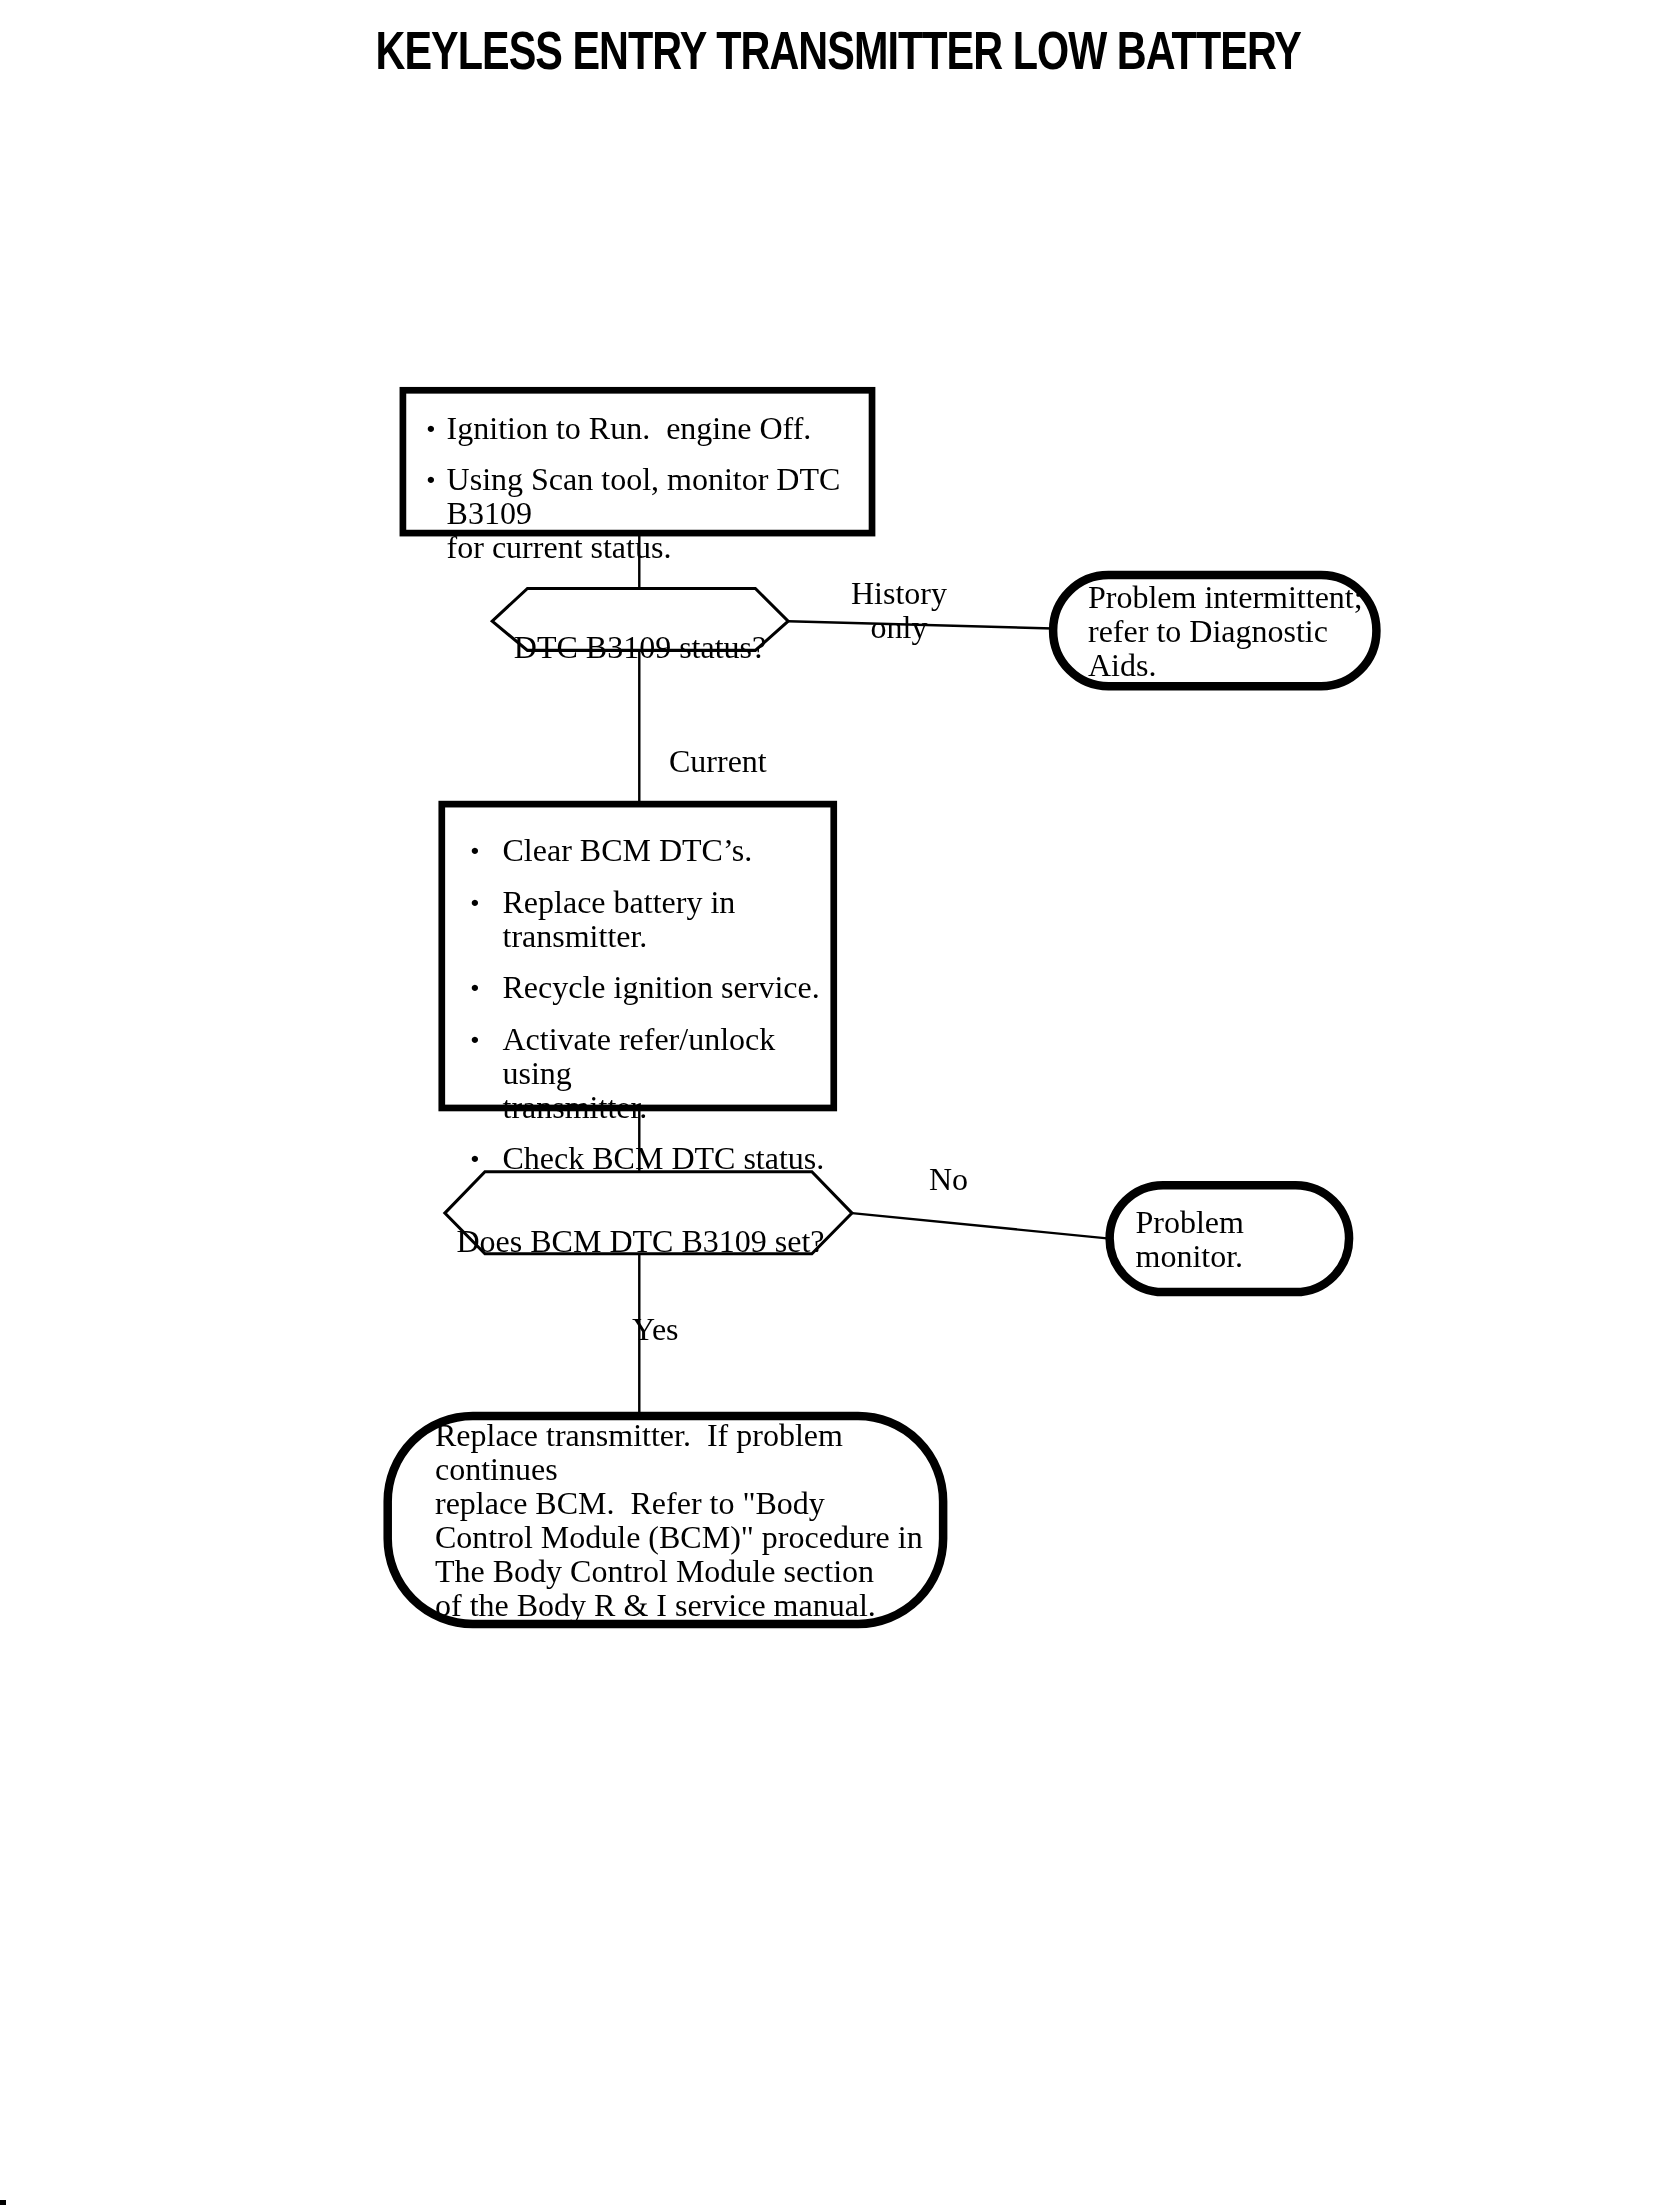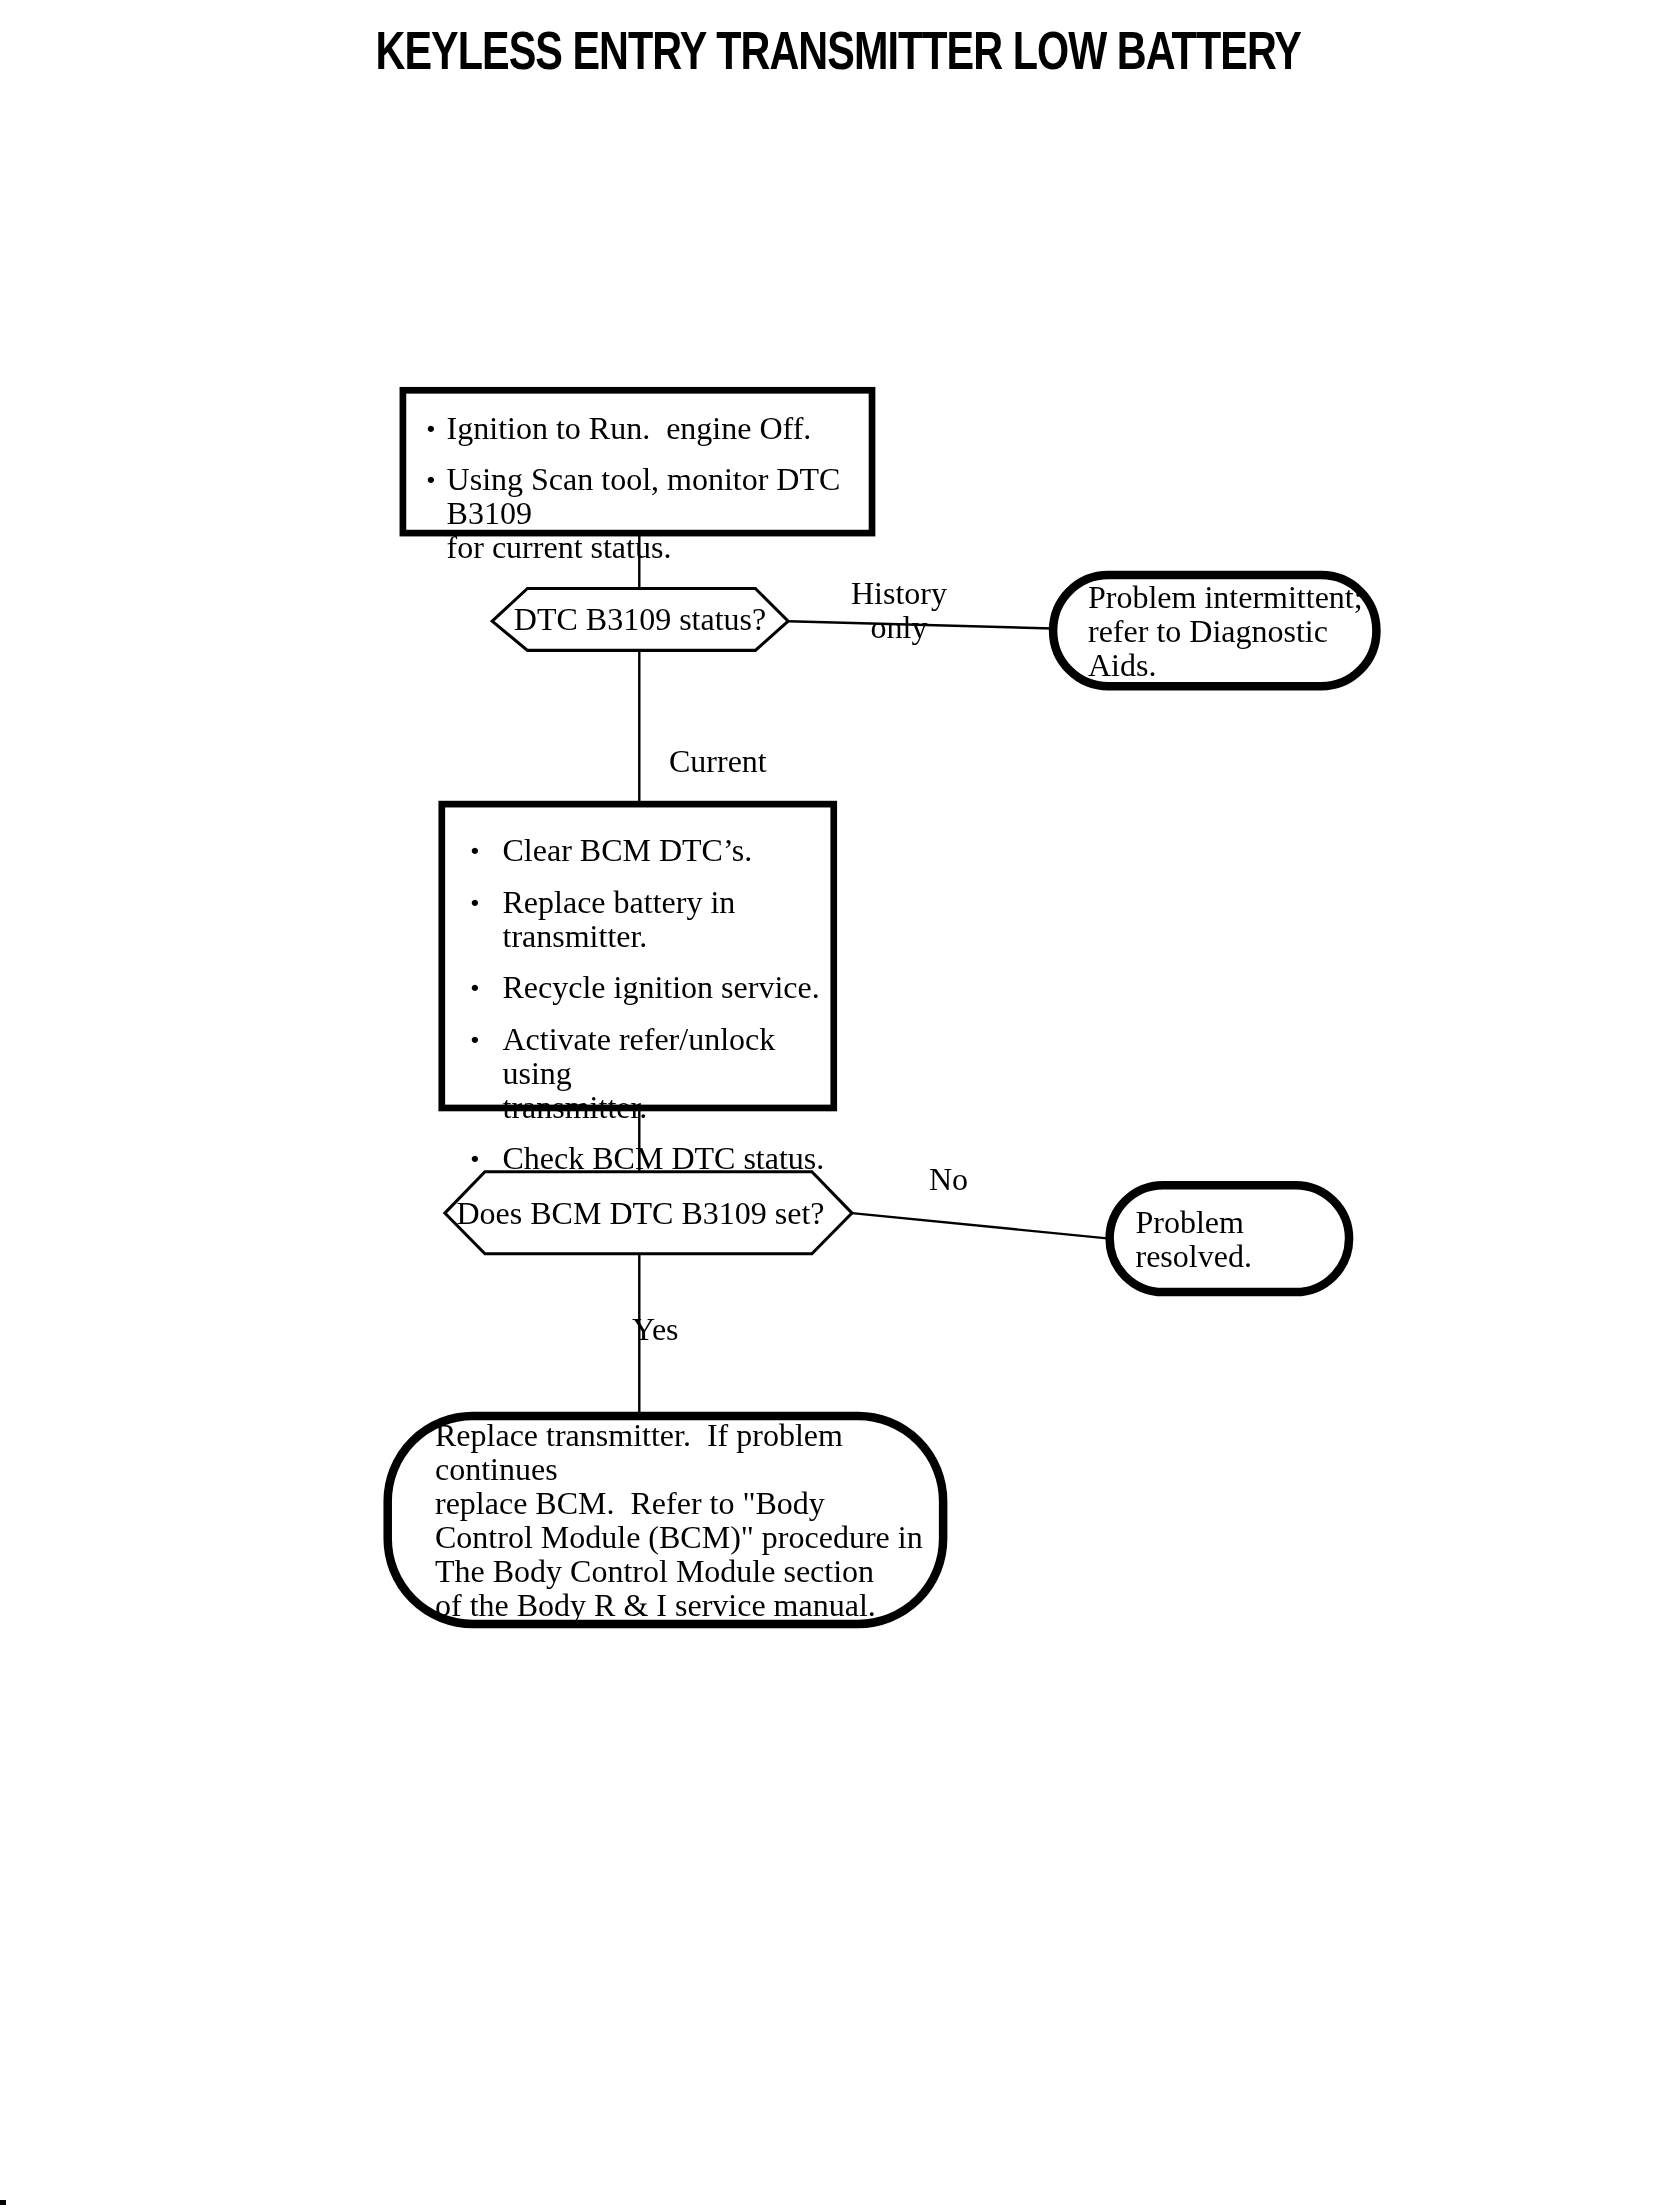--- a/index.html
+++ b/index.html
@@ -66,20 +66,21 @@
   .bullet-text {
     font-size: 32px;
     line-height: 34px;
     white-space: pre-wrap;
   }
   .center-flex {
     display: flex;
     align-items: center;
     justify-content: center;
     text-align: center;
+    margin-top: 28px;
   }
   .left-flex {
     display: flex;
     flex-direction: column;
     justify-content: center;
     box-sizing: border-box;
   }
   .speck {
     position: absolute;
     left: 0;
@@ -169,21 +170,21 @@
     <div class="bullet-item">
       <span class="bullet" style="width:32px">●</span>
       <span class="bullet-text">Check BCM DTC status.</span>
     </div>
   </div>
 
   <div class="txt center-flex" style="left:437px; top:1172px; width:407px; height:82px;">Does BCM DTC B3109 set?</div>
 
   <div class="txt" style="left:909px; top:1162px; width:79px; text-align:center;">No</div>
 
-  <div class="txt left-flex" style="left:1110px; top:1185px; width:239px; height:107px; padding-left:25.5px;">Problem resolved.</div>
+  <div class="txt left-flex" style="left:1110px; top:1185px; width:239px; height:107px; padding-left:25.5px;">Problem monitor.</div>
 
   <div class="txt" style="left:632px; top:1312px;">Yes</div>
 
   <div class="txt left-flex" style="left:388px; top:1416px; width:556px; height:208px; padding-left:47px;">Replace transmitter.  If problem continues
 replace BCM.  Refer to "Body
 Control Module (BCM)" procedure in
 The Body Control Module section
 of the Body R &amp; I service manual.</div>
 
   <div class="speck"></div>

